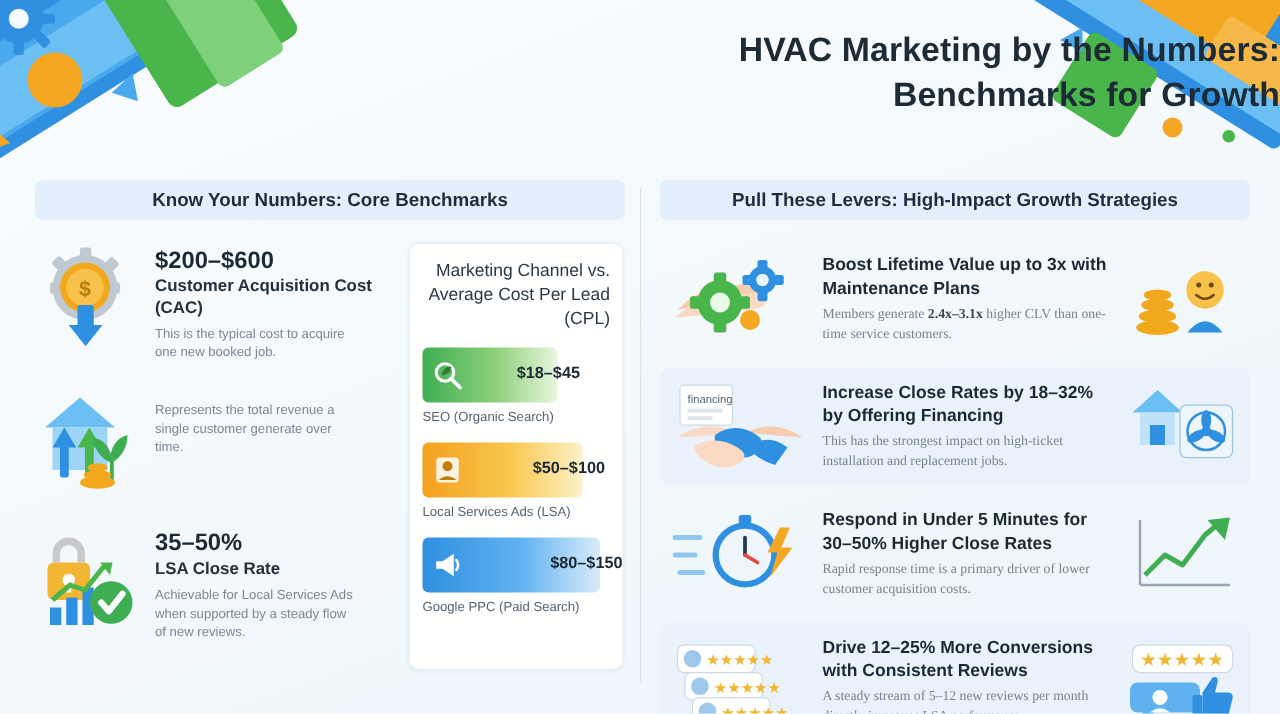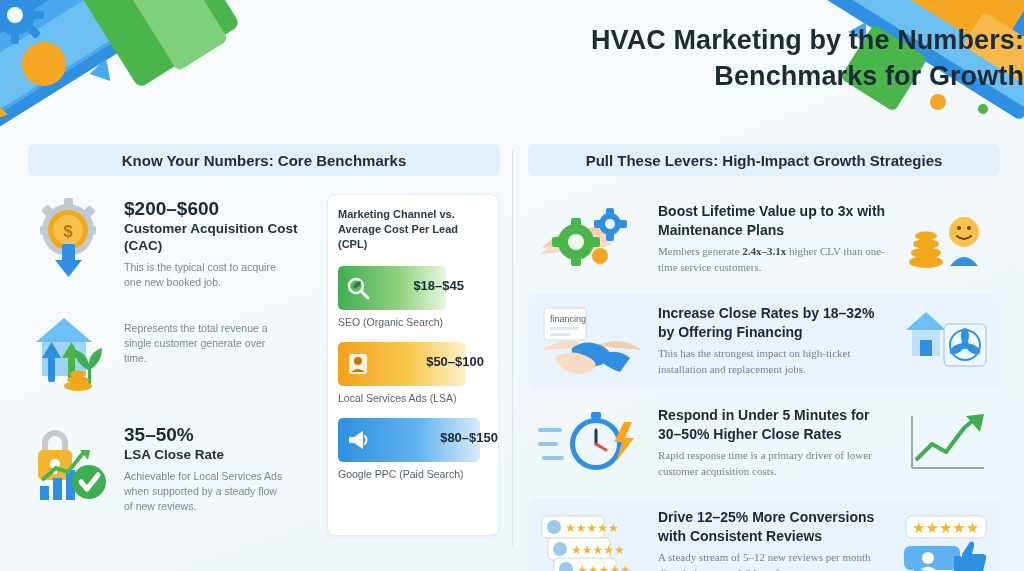--- a/index.html
+++ b/index.html
@@ -94,21 +94,21 @@
   .kpi-txt { padding-top:4px; }
   .kpi-val { font-size:19px; font-weight:bold; color:#1b2935; line-height:1.15; }
   .kpi-lbl { font-size:13.5px; font-weight:bold; color:#23313d; line-height:1.25; margin-top:1px;}
   .kpi-desc{ font-size:10.5px; color:#7b8894; line-height:1.45; margin-top:5px; max-width:160px;}
 
   
   .chan-card {
     width:172px; background:#ffffff; border:1px solid #e6eef5; border-radius:8px;
     padding:12px 10px 10px; box-shadow:0 1px 3px rgba(30,60,90,.05);
   }
-  .chan-title { font-size:11px; font-weight:bold; color:#2a3845; text-align:left; line-height:1.35; }
+  .chan-title { font-size:14px; font-weight:normal; color:#2a3845; text-align:right; line-height:1.35; }
   .chan { margin-top:14px; }
   .chan-bar {
     height:44px; border-radius:5px; position:relative; display:flex; align-items:center;
     padding-left:50px; color:#1b2935; font-size:12.5px; font-weight:bold;
   }
   .chan-bar .amt { position:absolute; right:-18px; top:12px; font-size:13px; font-weight:bold; color:#1b2935; }
   .bar-seo  { background:linear-gradient(90deg,#3fae52 0%, #8fd07c 55%, #e9f6df 100%); width:108px;}
   .bar-lsa  { background:linear-gradient(90deg,#f3a01d 0%, #f8c84f 55%, #fdf1c9 100%); width:128px;}
   .bar-ppc  { background:linear-gradient(90deg,#2f8fe0 0%, #5fb2ef 55%, #d9ecfb 100%); width:142px;}
   .chan-name{ font-size:10.5px; color:#55636f; margin-top:6px; }

